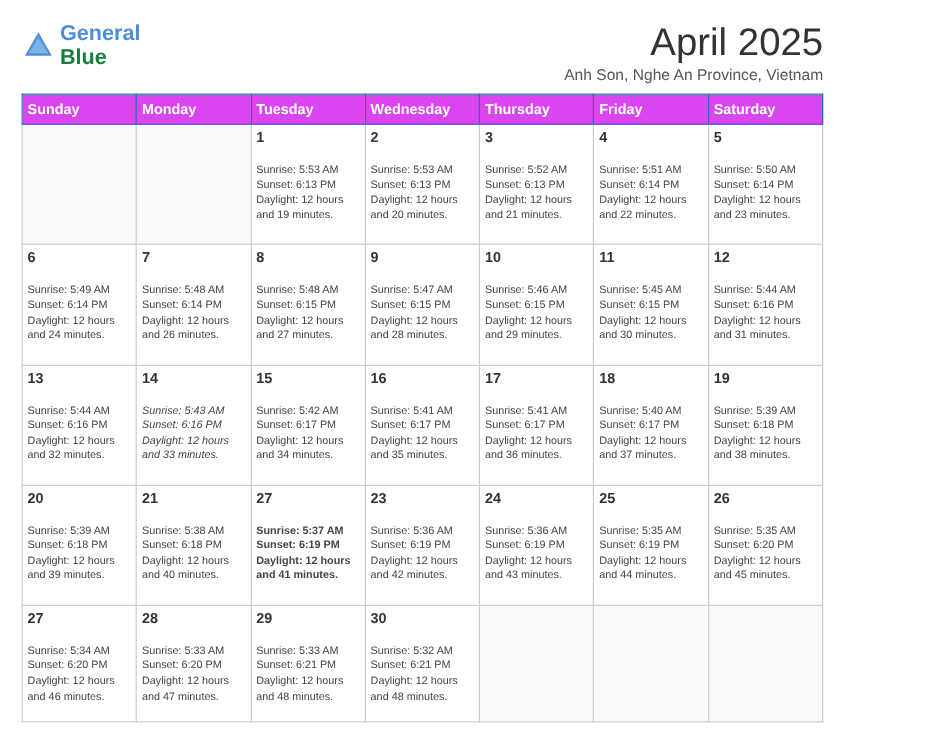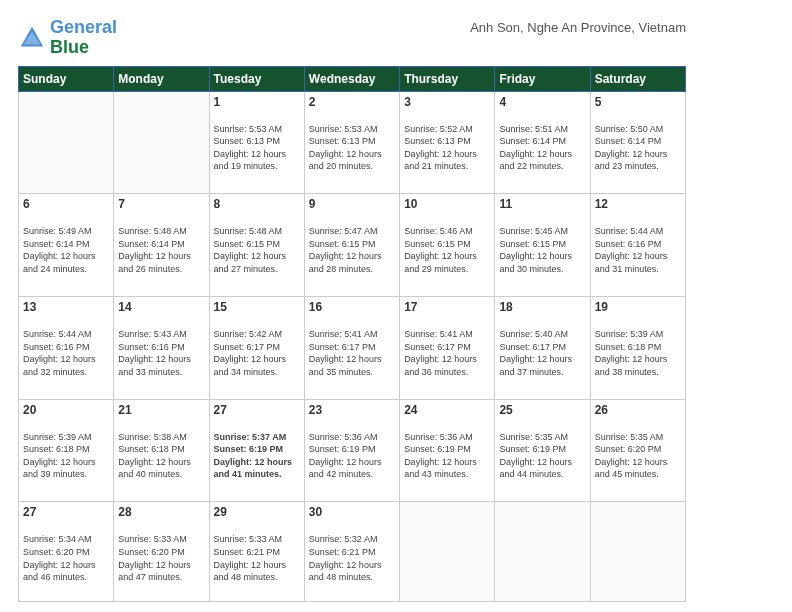--- a/index.html
+++ b/index.html
@@ -55,21 +55,21 @@
       color: #555;
       margin-top: 2px;
     }
     .calendar {
       flex: 1;
       border-collapse: collapse;
       width: 100%;
       table-layout: fixed;
     }
     .calendar thead tr th {
-      background: #14532d;
+      background: #d946ef;
       color: #fff;
       font-size: 12px;
       font-weight: bold;
       padding: 5px 4px;
       text-align: left;
       border: 1px solid #3a62b0;
     }
     .calendar tbody tr td {
       border: 1px solid #ccc;
       vertical-align: top;
@@ -108,20 +108,21 @@
       <svg class="logo-icon" viewBox="0 0 30 30">
         <polygon points="15,3 27,24 3,24" fill="#4a90d9"></polygon>
         <polygon points="15,8 24,22 6,22" fill="#fff" opacity="0.3"></polygon>
       </svg>
       <div class="logo-text">
         <div><span>General</span></div>
         <div style="color:#15803d;">Blue</div>
       </div>
     </div>
     <div class="title-block">
+      <div class="main-title">April 2025</div>
       <div class="subtitle">Anh Son, Nghe An Province, Vietnam</div>
     </div>
   </div>
 
   <table class="calendar">
     <thead>
       <tr>
       <th>Sunday</th>
           <th>Monday</th>
           <th>Tuesday</th>
@@ -212,21 +213,21 @@
         </tr>
         <tr>
           <td>
             <span class="day-number">13</span>
             <div class="day-info" style="white-space: pre-line;">Sunrise: 5:44 AM
 Sunset: 6:16 PM
 Daylight: 12 hours and 32 minutes.</div>
           </td>
           <td>
             <span class="day-number">14</span>
-            <div class="day-info" style="white-space: pre-line;">Sunrise: 5:43 AM
+            <div class="day-info" style="white-space: pre-line; font-style: italic;">Sunrise: 5:43 AM
 Sunset: 6:16 PM
 Daylight: 12 hours and 33 minutes.</div>
           </td>
           <td>
             <span class="day-number">15</span>
             <div class="day-info" style="white-space: pre-line;">Sunrise: 5:42 AM
 Sunset: 6:17 PM
 Daylight: 12 hours and 34 minutes.</div>
           </td>
           <td>

